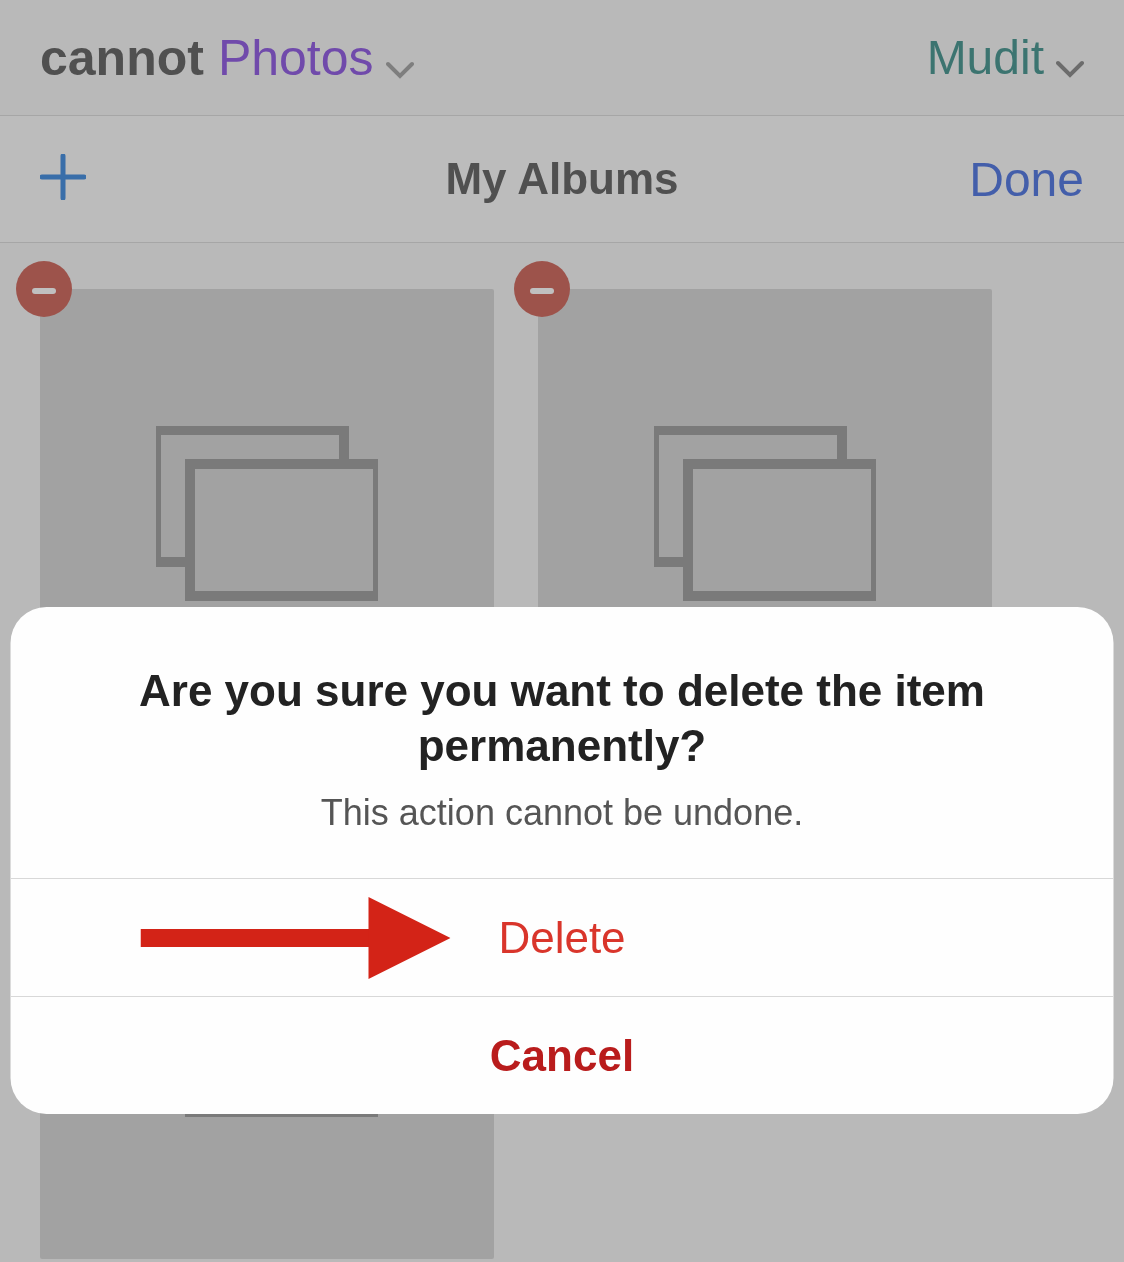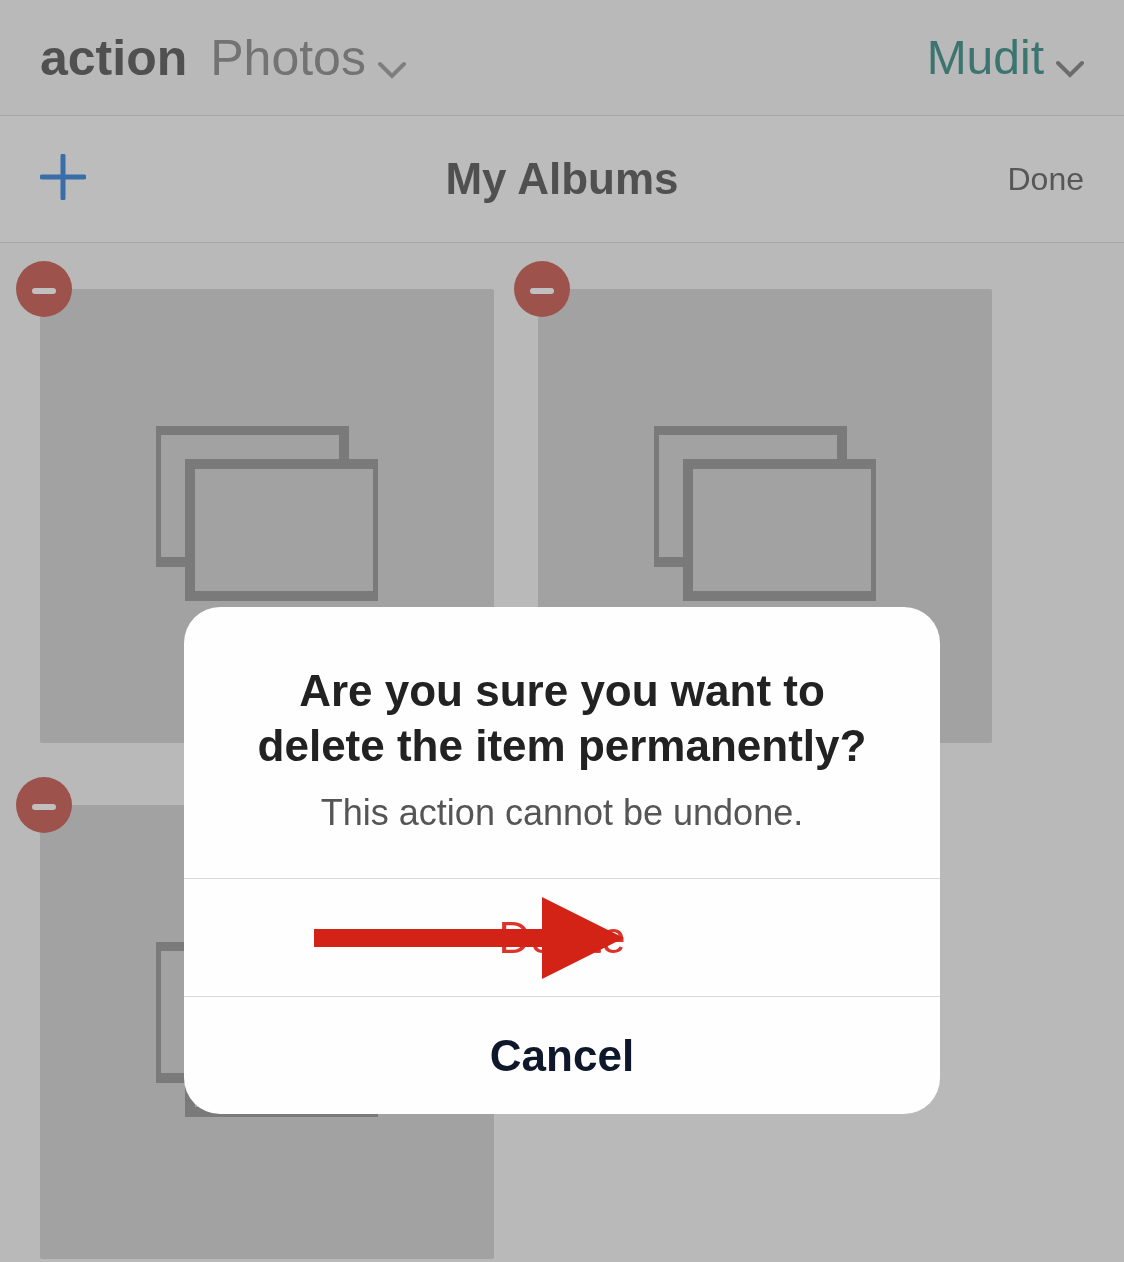--- a/index.html
+++ b/index.html
@@ -28,22 +28,22 @@
 
     .nav-app {
       font-size: 50px;
       font-weight: 700;
       color: #333;
     }
 
     .nav-section {
       font-size: 50px;
       font-weight: 500;
-      color: #737373;
-      margin-left: 23px;
+      color: #6d28d9;
+      margin-left: 14px;
       display: flex;
       align-items: center;
       cursor: pointer;
     }
 
     .chevron-down {
       margin-left: 12px;
       margin-top: 8px;
     }
 
@@ -90,23 +90,23 @@
       font-size: 44px;
       font-weight: 600;
       color: #333;
       position: absolute;
       left: 50%;
       transform: translateX(-50%);
     }
 
     .done-btn {
       margin-left: auto;
-      font-size: 32px;
-      font-weight: 500;
-      color: #404040;
+      font-size: 48px;
+      font-weight: 500;
+      color: #1d4ed8;
       cursor: pointer;
     }
 
     
     .albums-grid {
       display: flex;
       flex-wrap: wrap;
       gap: 44px;
       padding: 46px 40px 0 40px;
     }
@@ -170,21 +170,21 @@
       background: rgba(115, 115, 115, 0.45);
       z-index: 10;
     }
 
     
     .alert {
       position: absolute;
       left: 50%;
       top: 607px;
       transform: translateX(-50%);
-      width: 756px;
+      width: 1103px;
       background: #fefefe;
       border-radius: 36px;
       z-index: 20;
       overflow: hidden;
     }
 
     .alert-body {
       padding: 56px 56px 44px 56px;
       text-align: center;
     }
@@ -217,21 +217,21 @@
       cursor: pointer;
       position: relative;
     }
 
     .alert-btn-delete {
       color: #d9352b;
       font-weight: 500;
     }
 
     .alert-btn-cancel {
-      color: #0f172a;
+      color: #b91c1c;
       font-weight: 600;
     }
 
     
     .annotation-arrow {
       position: absolute;
       left: 130px;
       top: 50%;
       transform: translateY(-50%);
       display: flex;
@@ -241,21 +241,21 @@
 
     .annotation-arrow svg {
       width: 310px;
       height: 90px;
     }
   </style>
 </head>
 <body>
 
 <div class="nav-bar">
-  <span class="nav-app">action</span>
+  <span class="nav-app">cannot</span>
   <span class="nav-section">
     <span>Photos</span>
     <span class="chevron-down">
       <svg viewBox="0 0 28 18">
           <path d="M2 3 L14 15 L26 3" fill="none" stroke="#888" stroke-width="4" stroke-linecap="round"></path>
         </svg>
     </span>
   </span>
   <span class="nav-user">
     <span>Mudit</span>

